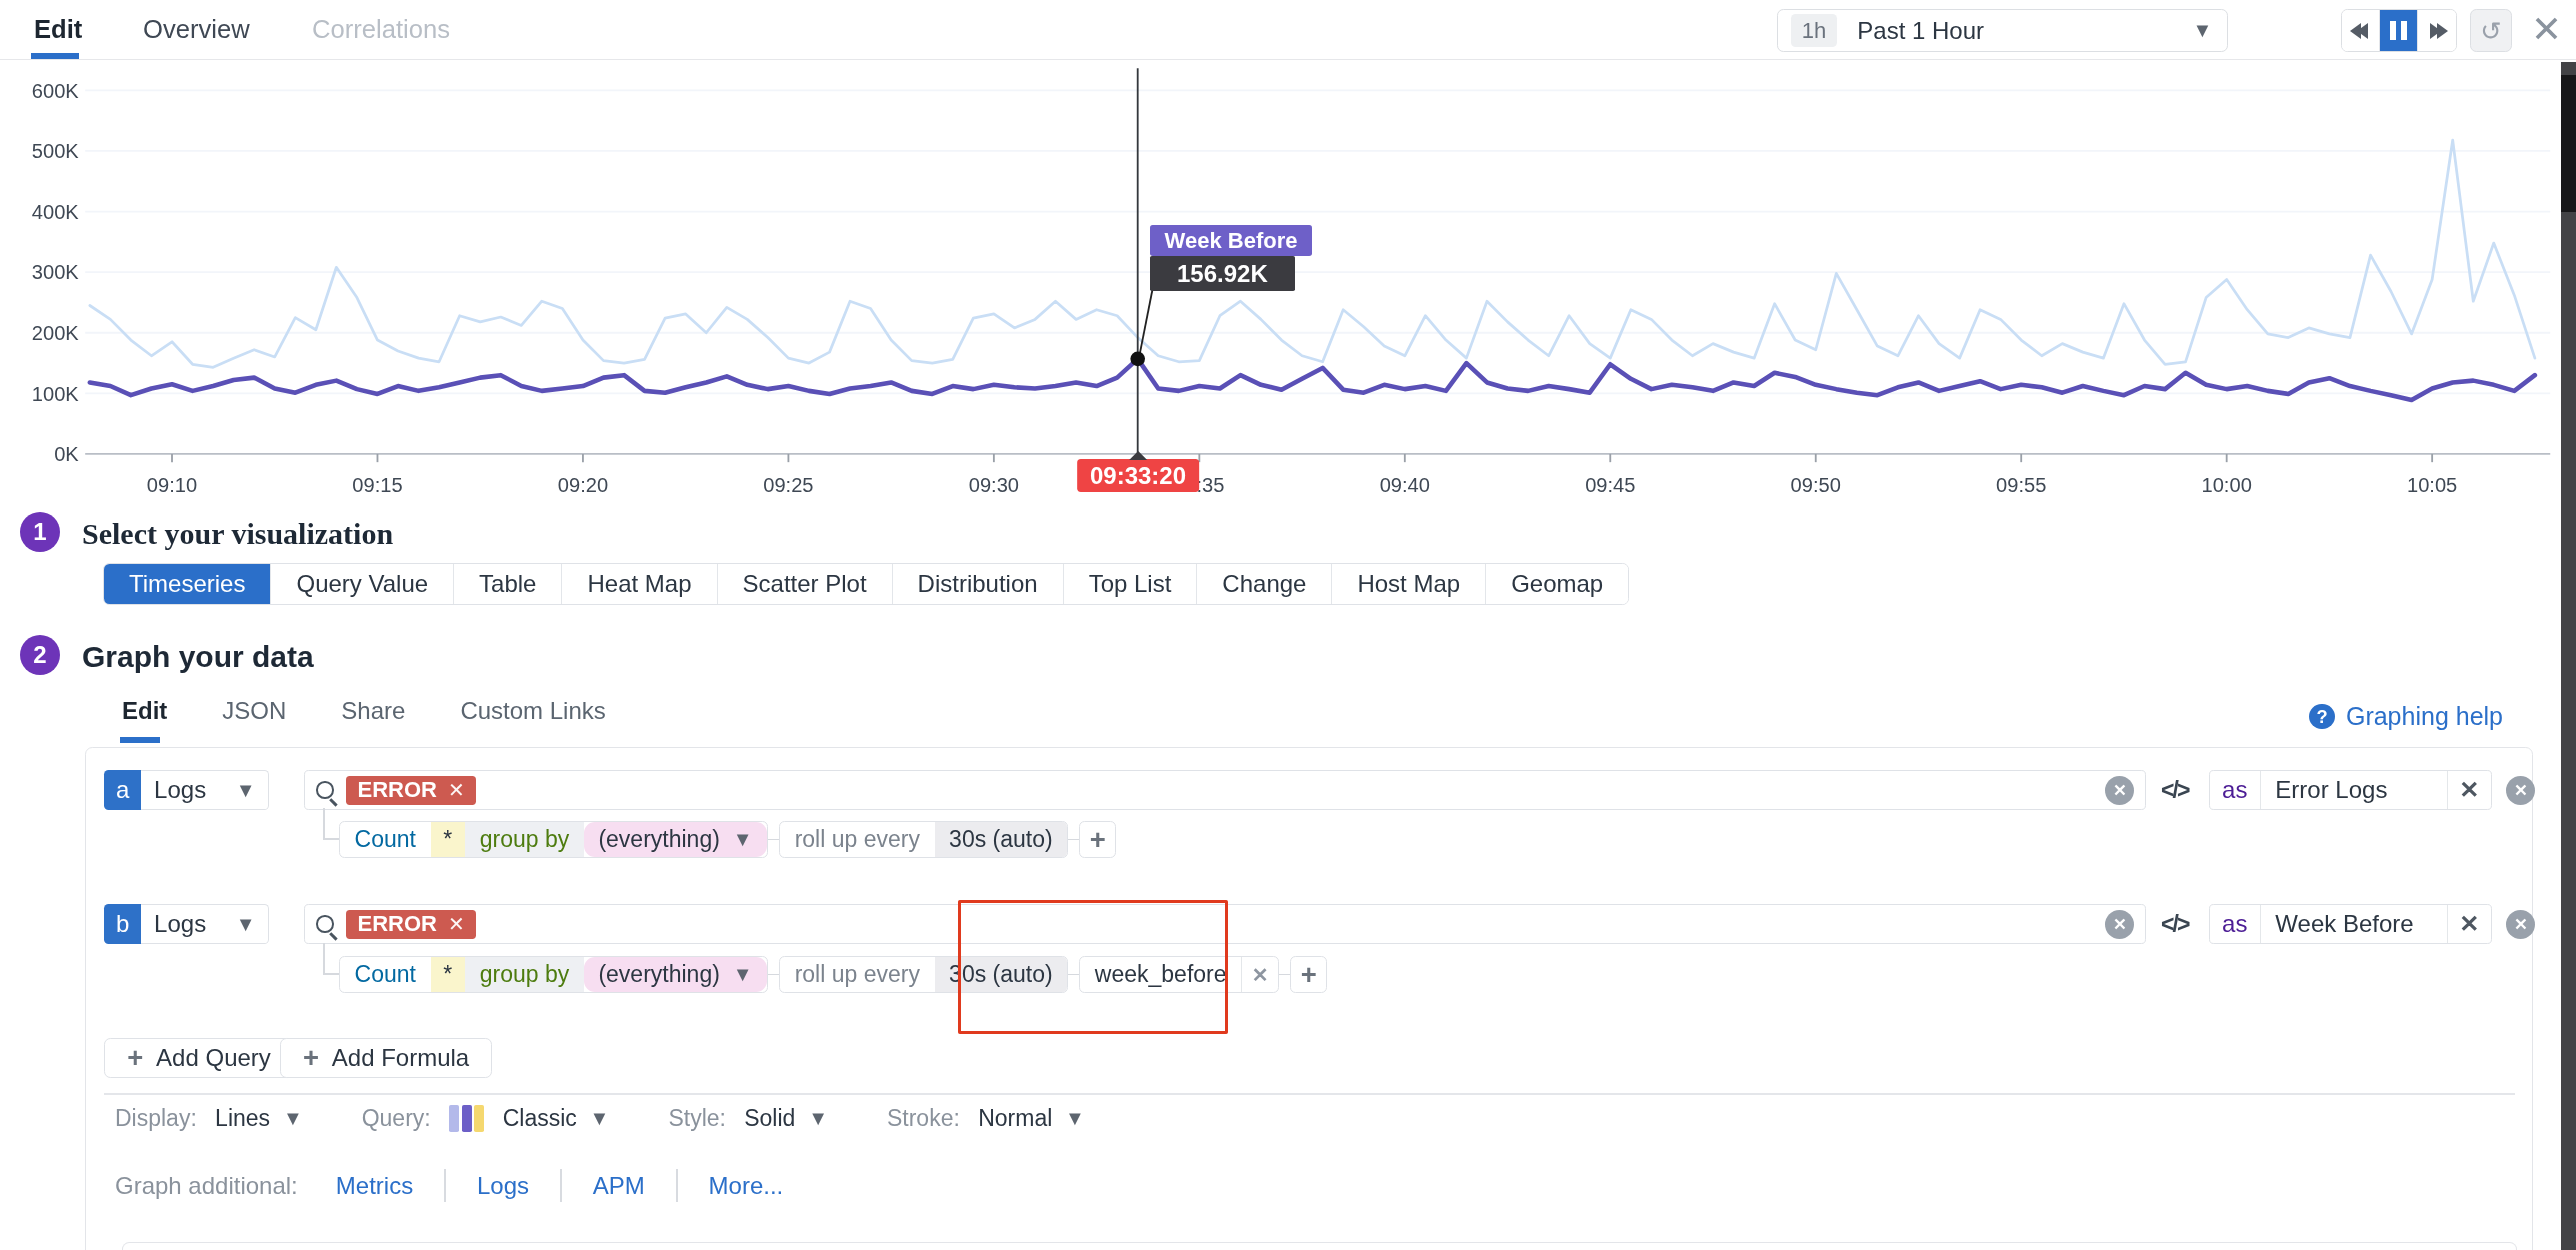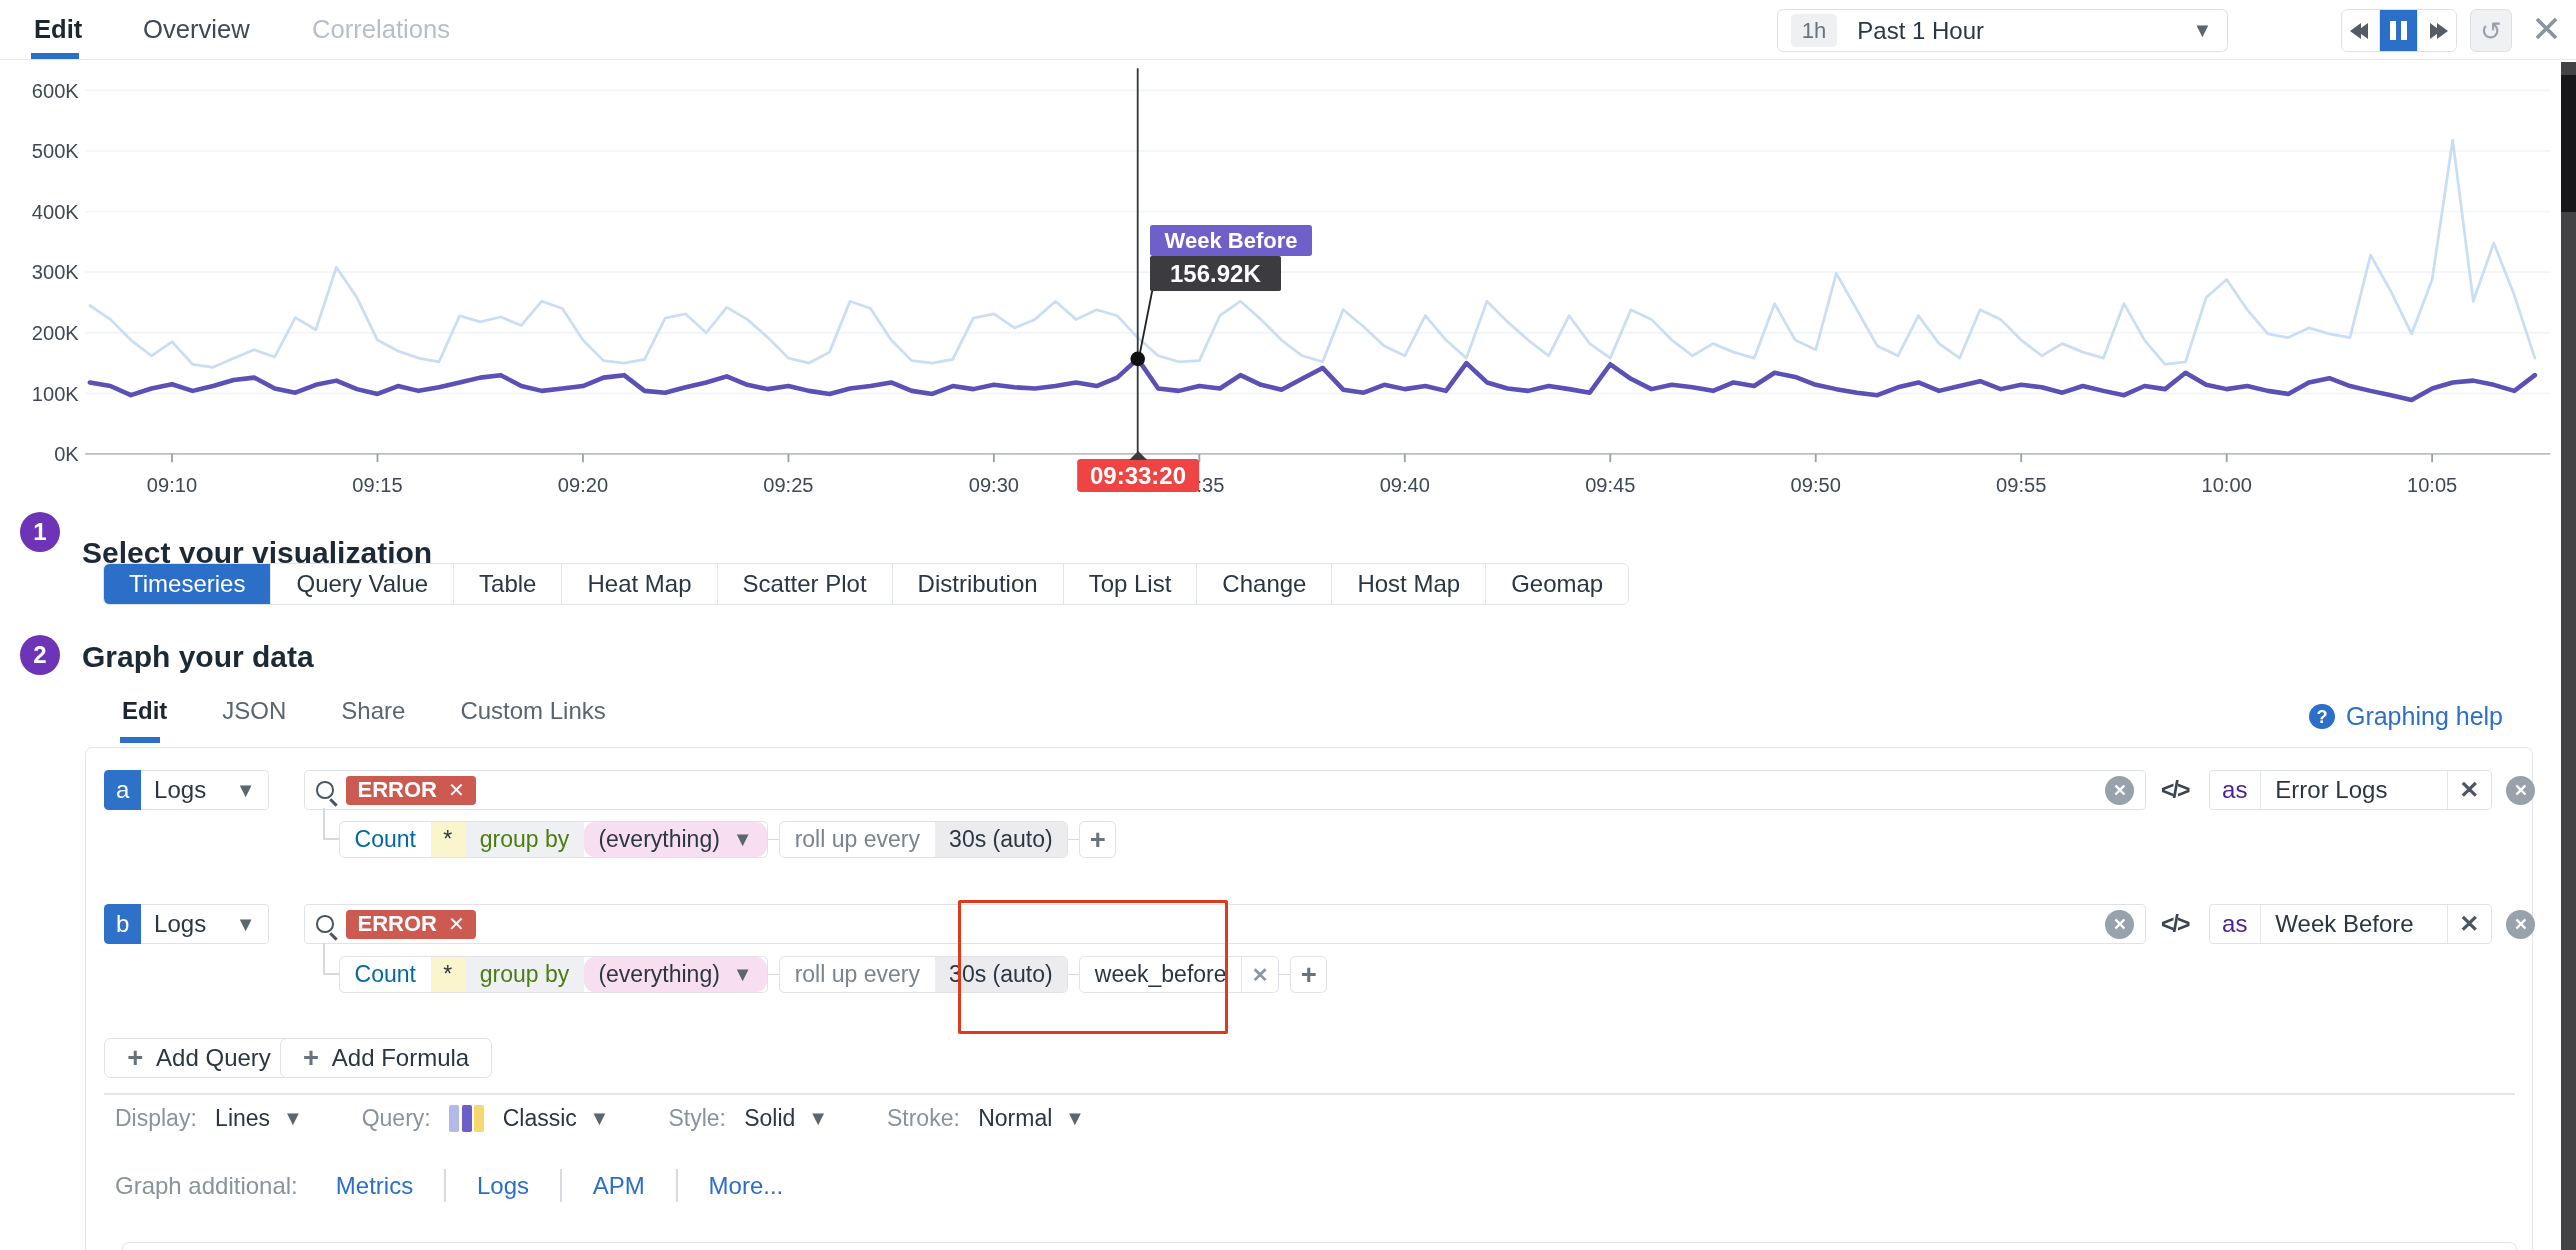--- a/index.html
+++ b/index.html
@@ -45,21 +45,21 @@
   
   .scrollbar { position:absolute; right:0; top:62px; width:15.5px; height:1188px; background:#434346; z-index:40; }
   .scrollbar .thumb { position:absolute; left:0; top:12.8px; width:15.5px; height:137px; background:#171719; }
 
   
   #chart-wrap { position:absolute; left:0; top:60px; width:2576px; height:457px; }
   #chart-svg { position:absolute; left:0; top:0; }
   .tip-series { position:absolute; background:#6e60c8; color:#fff; font-size:22px; font-weight:700;
     height:31px; line-height:31px; padding:0 14.6px; border-radius:2.7px; z-index:12; white-space:nowrap; }
   .tip-value { position:absolute; background:#3b3b40; color:#fff; font-size:24px; font-weight:700;
-    height:35px; line-height:35px; padding:0 20px; border-radius:1.8px; z-index:12; white-space:nowrap; }
+    height:35px; line-height:35px; padding:0 27px; border-radius:1.8px; z-index:12; white-space:nowrap; }
   .tip-time { position:absolute; background:#ef4444; color:#fff; font-size:24px; font-weight:700;
     height:33px; line-height:33px; padding:0 12.8px; border-radius:3.7px; transform:translateX(-50%);
     z-index:12; white-space:nowrap; }
   .tip-time::before { content:""; position:absolute; top:-8.2px; left:50%; transform:translateX(-50%);
     border-left:9.1px solid transparent; border-right:9.1px solid transparent; border-bottom:9.1px solid #3b3b40; }
 
   
   .step-circle { position:absolute; width:40px; height:40px; border-radius:50%; background:#6d34b8;
     color:#fff; font-size:24px; font-weight:700; display:flex; align-items:center; justify-content:center; }
   .section-title { position:absolute; font-size:30px; font-weight:700; color:#1e2936; }
@@ -256,21 +256,21 @@
         <circle cx="1244.56" cy="326.96204" r="8" fill="#111"></circle>
       </svg>
     <div class="tip-series" id="tip-series" style="left: 1150px; top: 165px;">Week Before</div>
     <div class="tip-value" id="tip-value" style="left: 1150px; top: 196px;">156.92K</div>
     <div class="tip-time" id="tip-time" style="left: 1138px; top: 399px;">09:33:20</div>
   </div>
 
   <div class="step-circle" style="left:20px; top:512px;">
     <span>1</span>
   </div>
-  <div class="section-title" style="left:82px; top:536px;">Select your visualization</div>
+  <div class="section-title" style="left:82px; top:517px;font-family:Liberation Serif, serif;">Select your visualization</div>
   <div class="viz-tabs" id="viz-tabs">
       <div class="viz-tab active">Timeseries</div>
       <div class="viz-tab">Query Value</div>
       <div class="viz-tab">Table</div>
       <div class="viz-tab">Heat Map</div>
       <div class="viz-tab">Scatter Plot</div>
       <div class="viz-tab">Distribution</div>
       <div class="viz-tab">Top List</div>
       <div class="viz-tab">Change</div>
       <div class="viz-tab">Host Map</div>

